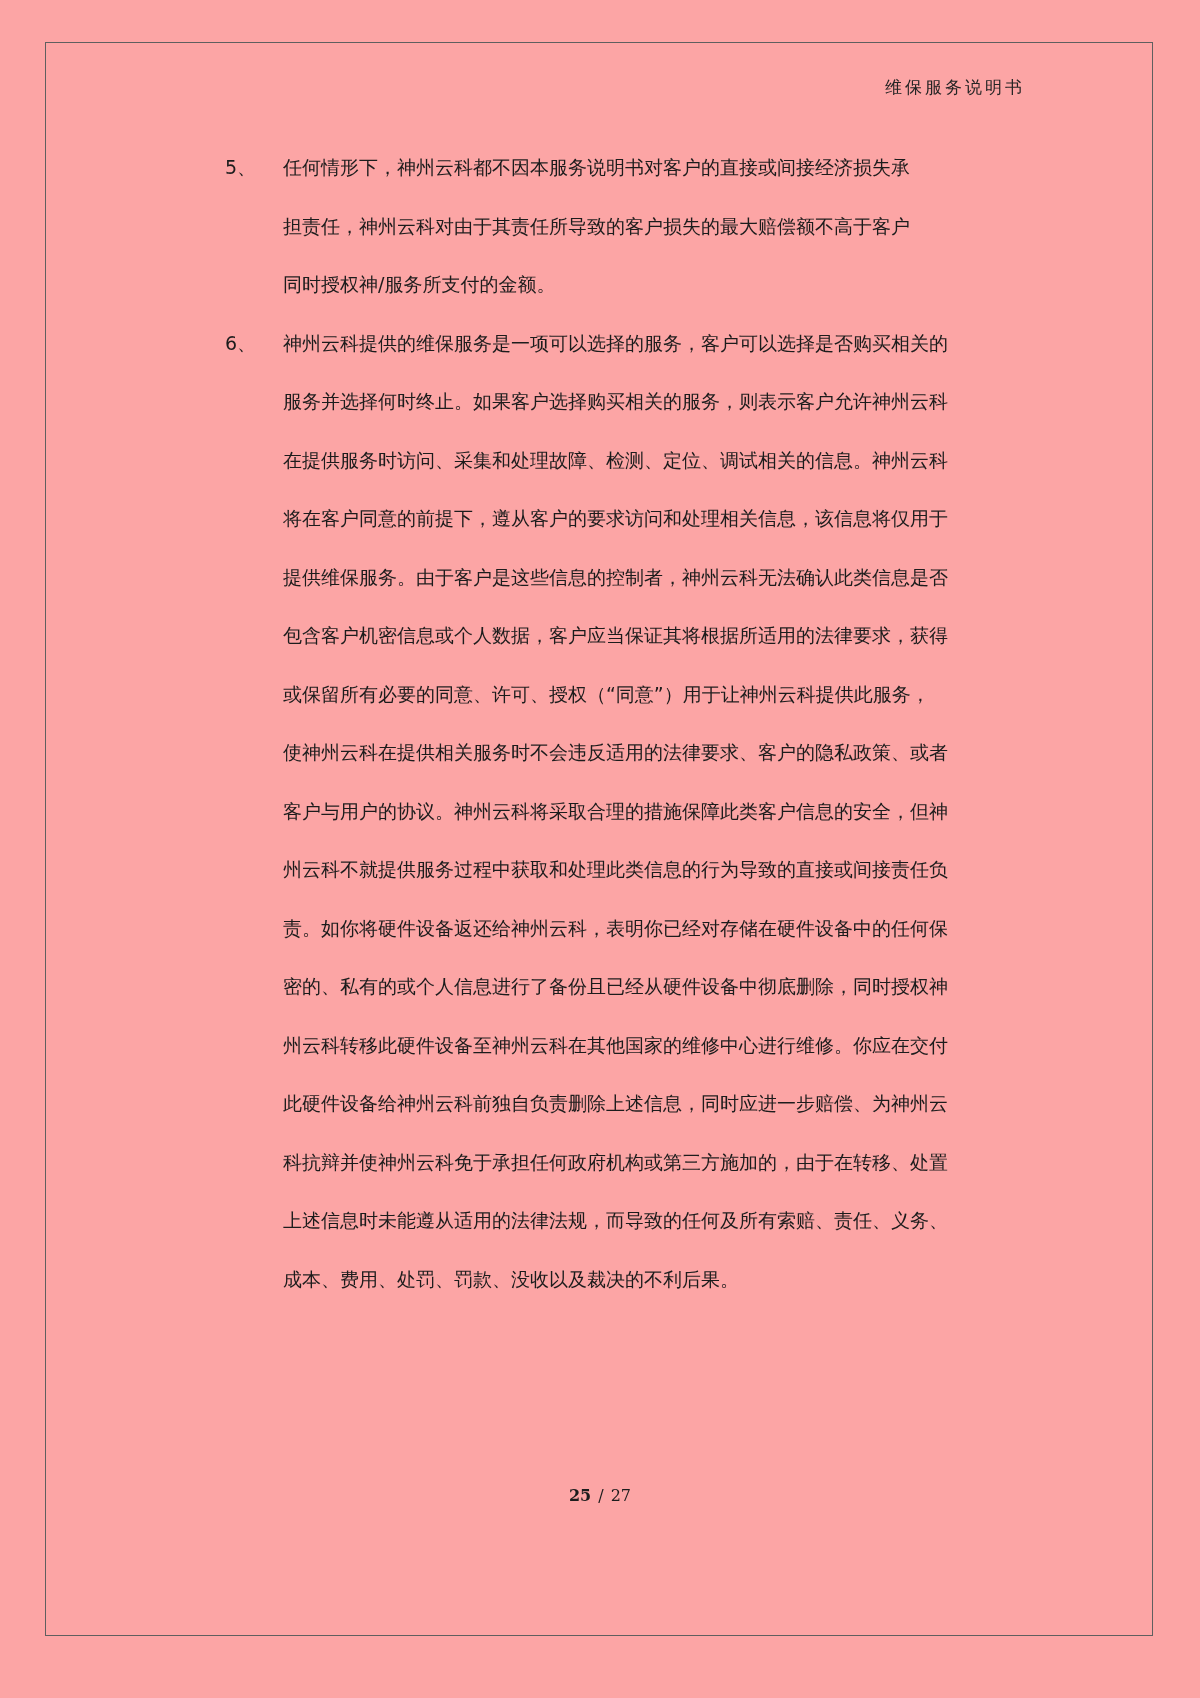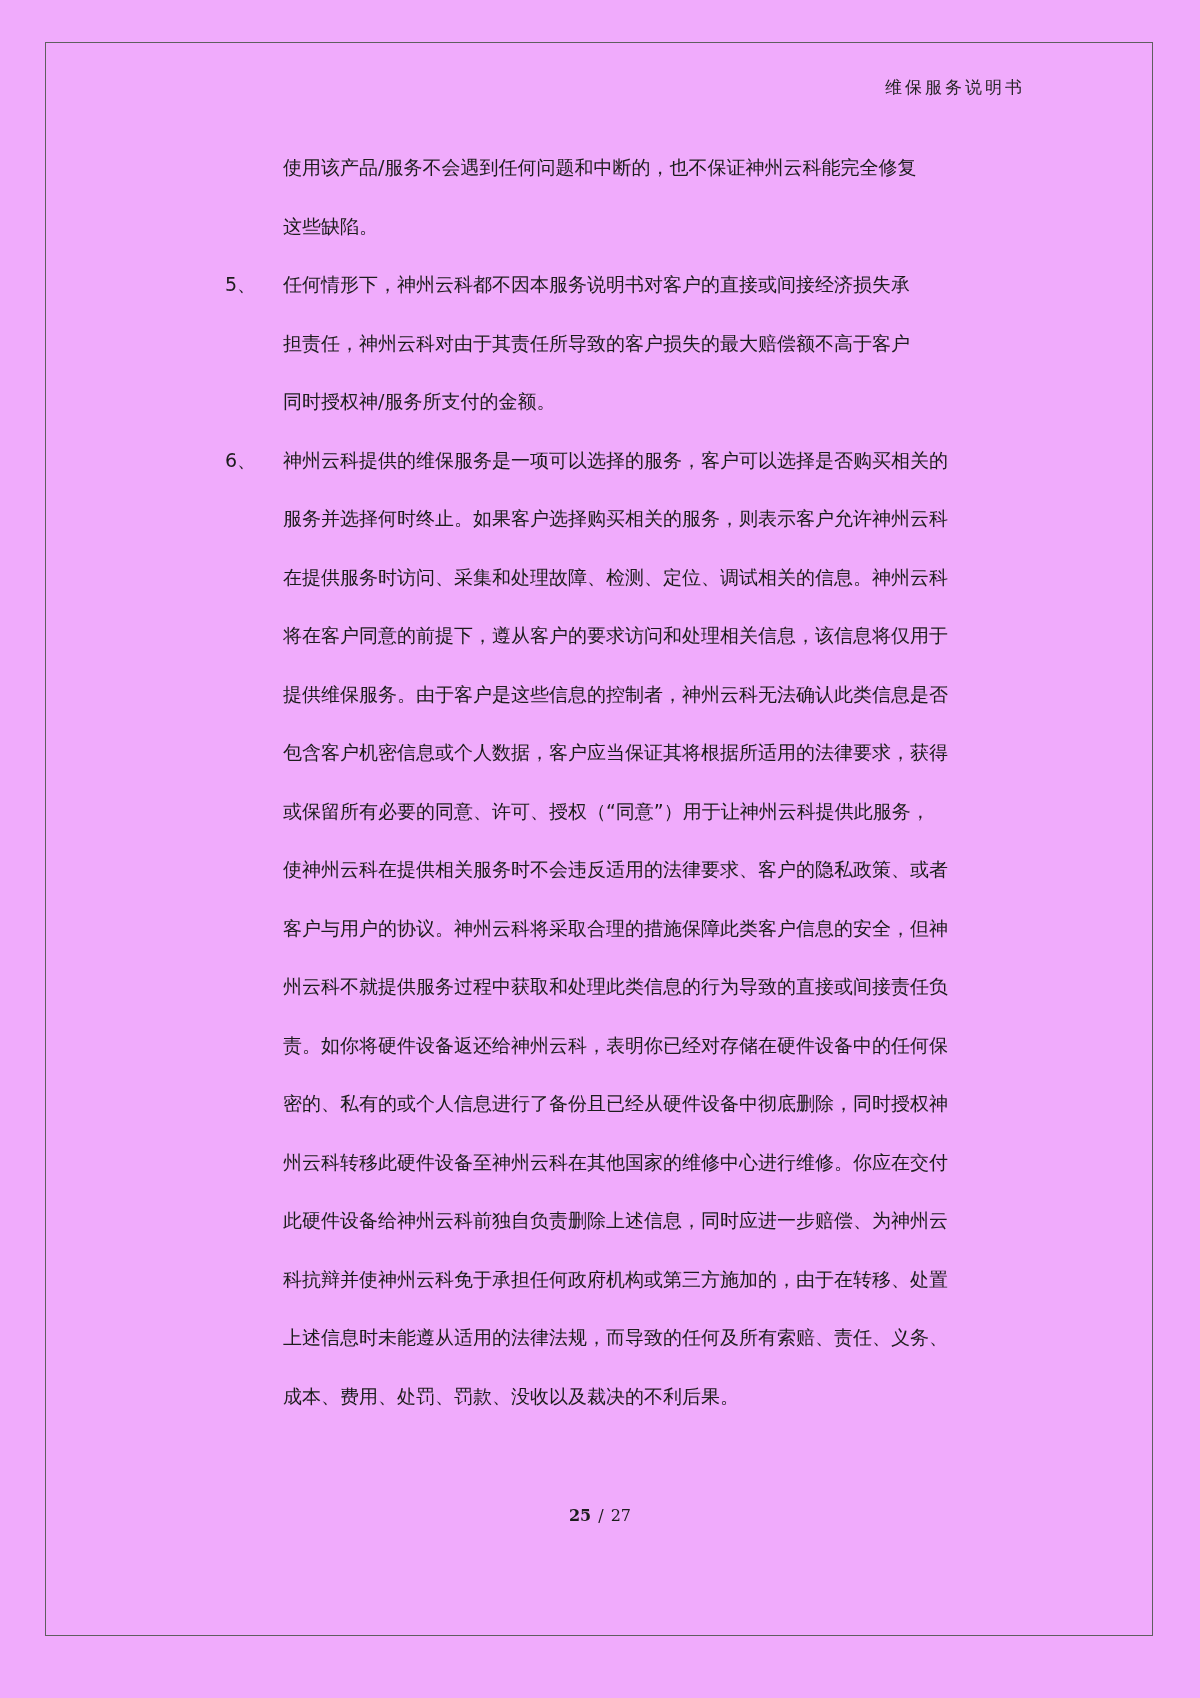--- a/index.html
+++ b/index.html
@@ -1,20 +1,20 @@
 <!DOCTYPE html>
 <html><head>
 <meta charset="utf-8">
 <style>
   html, body { margin: 0; padding: 0; background: #e8e8e8; }
   .page {
     position: relative;
     width: 1200px;
     height: 1698px;
-    background: #f0abfc;
+    background: #fca5a5;
     font-family: "DejaVu Sans", "Liberation Sans", sans-serif;
     color: #1c1c1c;
     overflow: hidden;
     margin: 0 auto;
   }
   .frame {
     position: absolute;
     left: 45px;
     top: 42px;
     width: 1108px;
@@ -59,40 +59,37 @@
   }
   .footer {
     position: absolute;
     top: 1486px;
     left: 0;
     width: 100%;
     text-align: center;
     font-family: "DejaVu Serif", "Liberation Serif", serif;
     font-size: 16px;
     color: #1c1c1c;
-    margin-top: 20px;
   }
   .pg-cur { font-weight: bold; }
   .pg-sep { margin: 0 7px; }
 </style>
 </head>
 <body>
 
 <div class="page">
 
   <div class="frame"></div>
 
   <div class="header">
     <span>维保服务说明书</span>
   </div>
 
   <div class="content">
 
-    <div class="para continuation">使用该产品/服务不会遇到任何问题和中断的，也不保证神州云科能完全修复
-这些缺陷。</div>
 
     <div class="item">
       <span class="num">5、</span>
       <div class="item-text">任何情形下，神州云科都不因本服务说明书对客户的直接或间接经济损失承
 担责任，神州云科对由于其责任所导致的客户损失的最大赔偿额不高于客户
 同时授权神/服务所支付的金额。</div>
     </div>
 
     <div class="item">
       <span class="num">6、</span>

